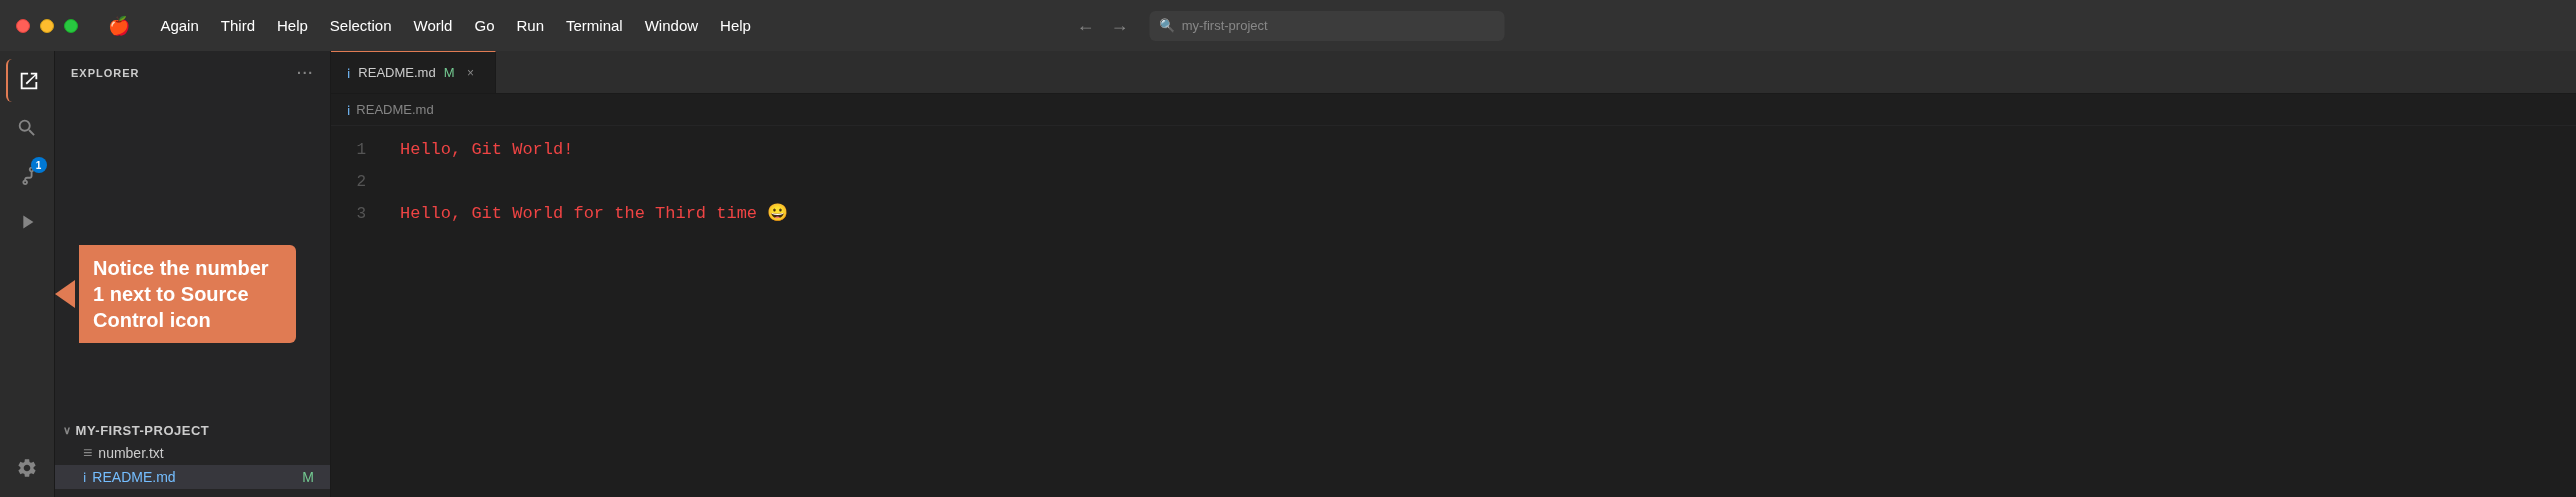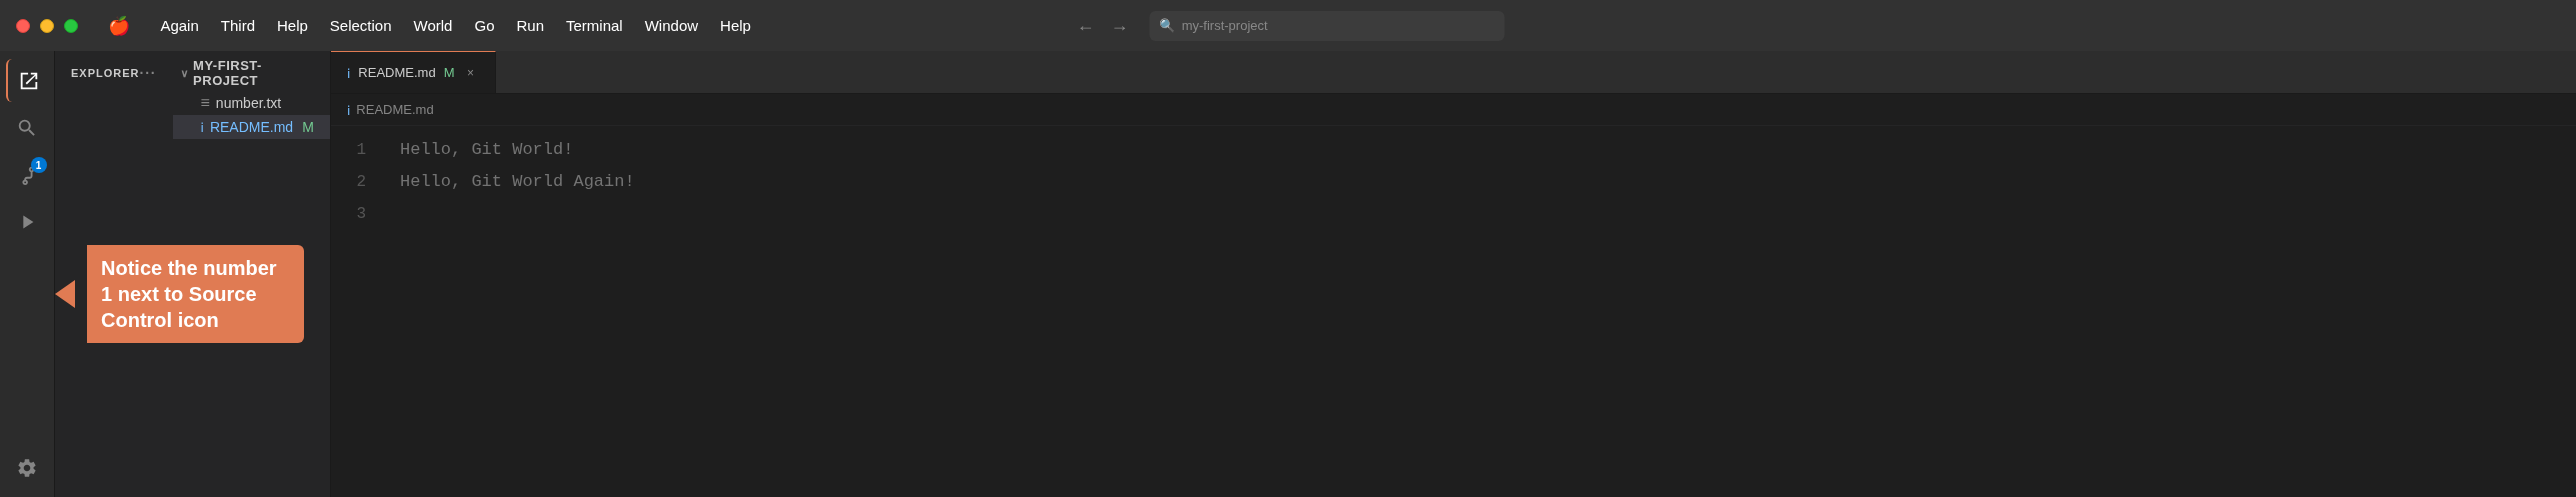--- a/index.html
+++ b/index.html
@@ -155,21 +155,21 @@
       align-items: center;
       gap: 4px;
       padding-bottom: 8px;
     }
 
     
     .sidebar {
       width: 276px;
       background: #252526;
       display: flex;
-      flex-direction: row;
+      flex-direction: column;
       border-right: 1px solid #1a1a1a;
       justify-content: space-between;
     }
 
     .sidebar-header {
       height: 43px;
       display: flex;
       align-items: center;
       justify-content: space-between;
       padding: 0 16px;
@@ -323,32 +323,32 @@
       width: 6px;
       flex-shrink: 0;
     }
 
     .line-gutter.cursor {
       border-left: 2px solid #569cd6;
     }
 
     .line-content {
       padding-left: 8px;
-      color: #737373;
+      color: #ef4444;
       white-space: pre;
     }
 
     
     .callout-container {
       position: absolute;
       left: 55px;
       top: 245px;
       display: flex;
       align-items: center;
-      gap: 12px;
+      gap: 4px;
       z-index: 100;
     }
 
     .callout-arrow {
       width: 0;
       height: 0;
       border-top: 14px solid transparent;
       border-bottom: 14px solid transparent;
       border-right: 20px solid #e07b53;
       flex-shrink: 0;
@@ -497,25 +497,25 @@
 
     <div class="code-editor">
       <div class="code-line">
         <span class="line-number">1</span>
         <span class="line-gutter"></span>
         <span class="line-content">Hello, Git World!</span>
       </div>
       <div class="code-line">
         <span class="line-number">2</span>
         <span class="line-gutter"></span>
-        <span class="line-content">Hello, Git World Again!</span>
       </div>
       <div class="code-line">
         <span class="line-number">3</span>
         <span class="line-gutter cursor"></span>
+        <span class="line-content">Hello, Git World for the Third time 😀</span>
       </div>
     </div>
   </div>
 </div>
 
 <div class="callout-container">
   <div class="callout-arrow"></div>
   <div class="callout-box">Notice the number 1 next to Source Control icon</div>
 </div>
 

